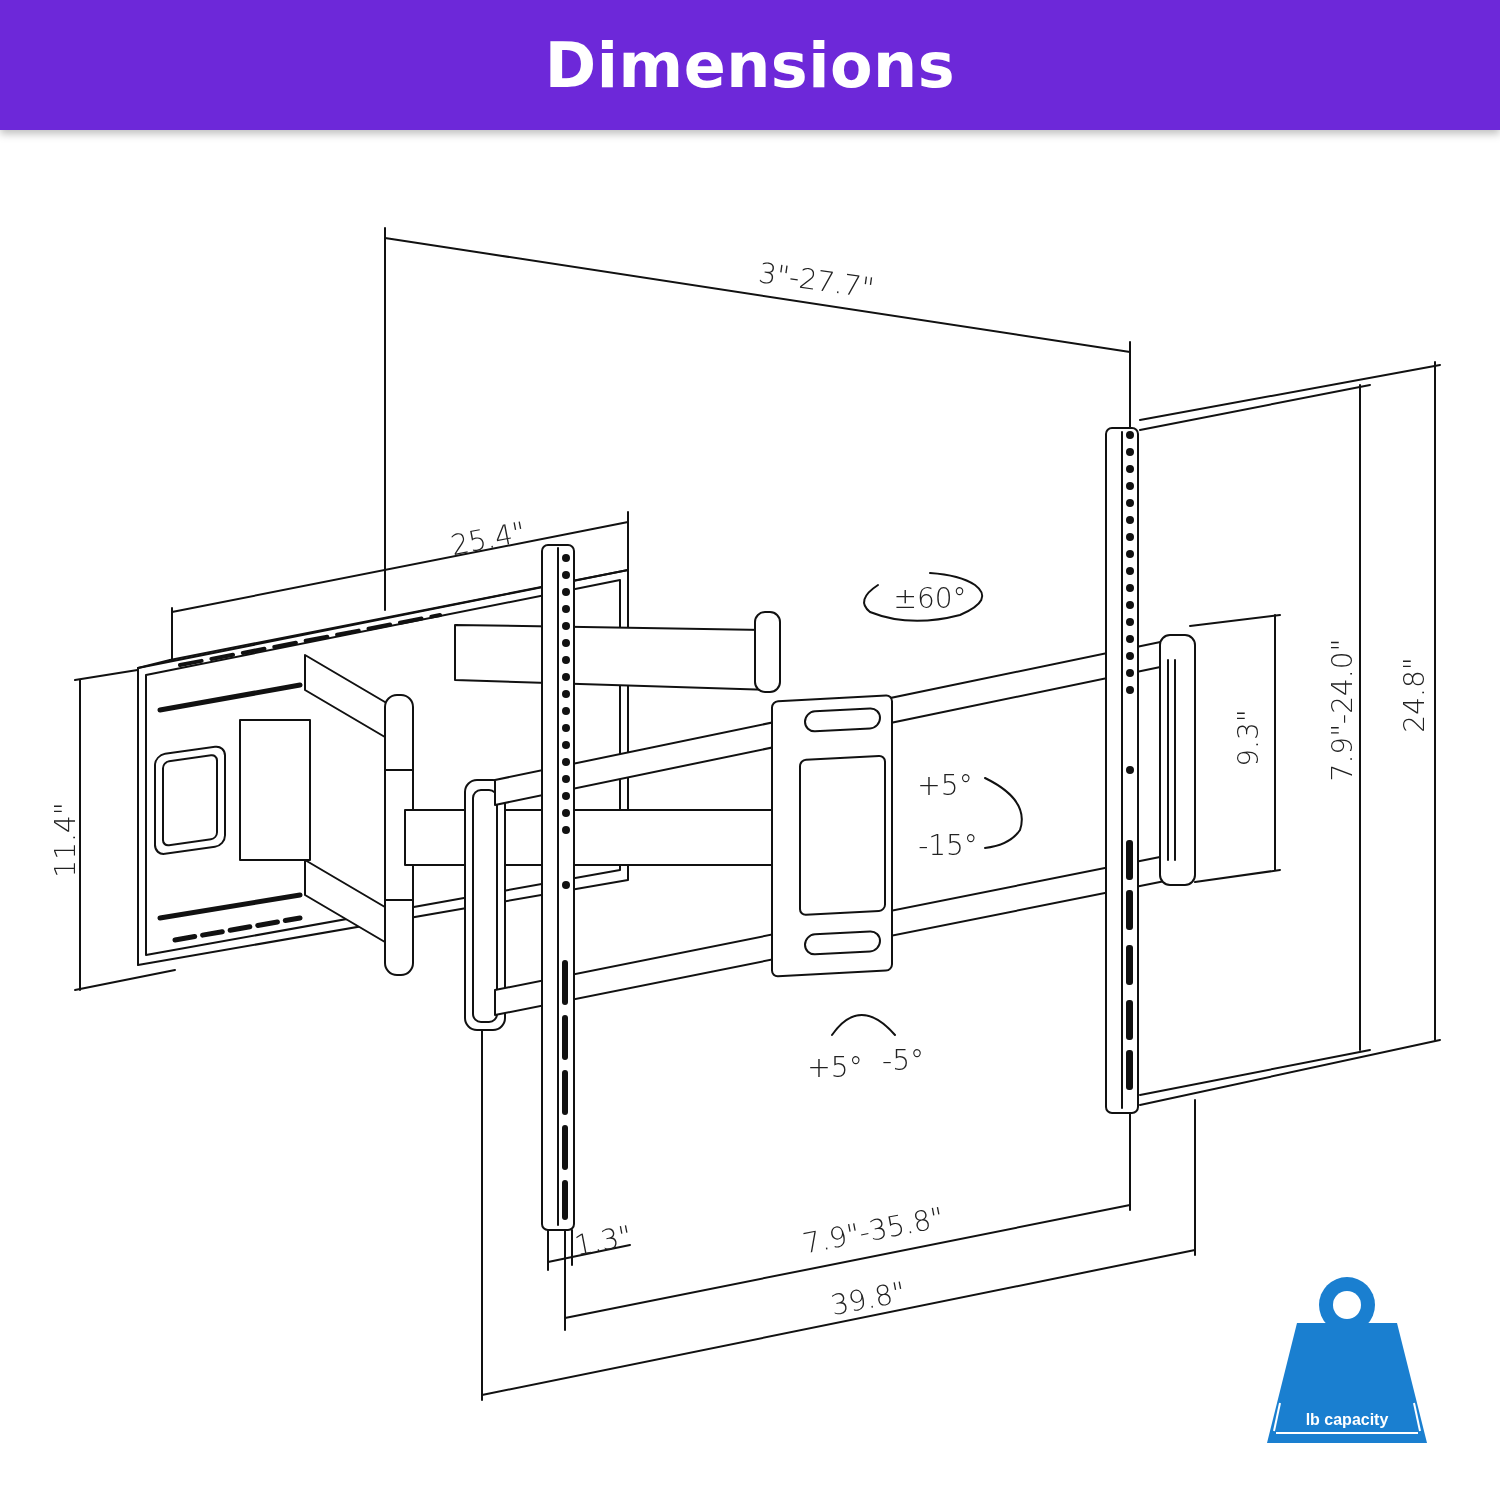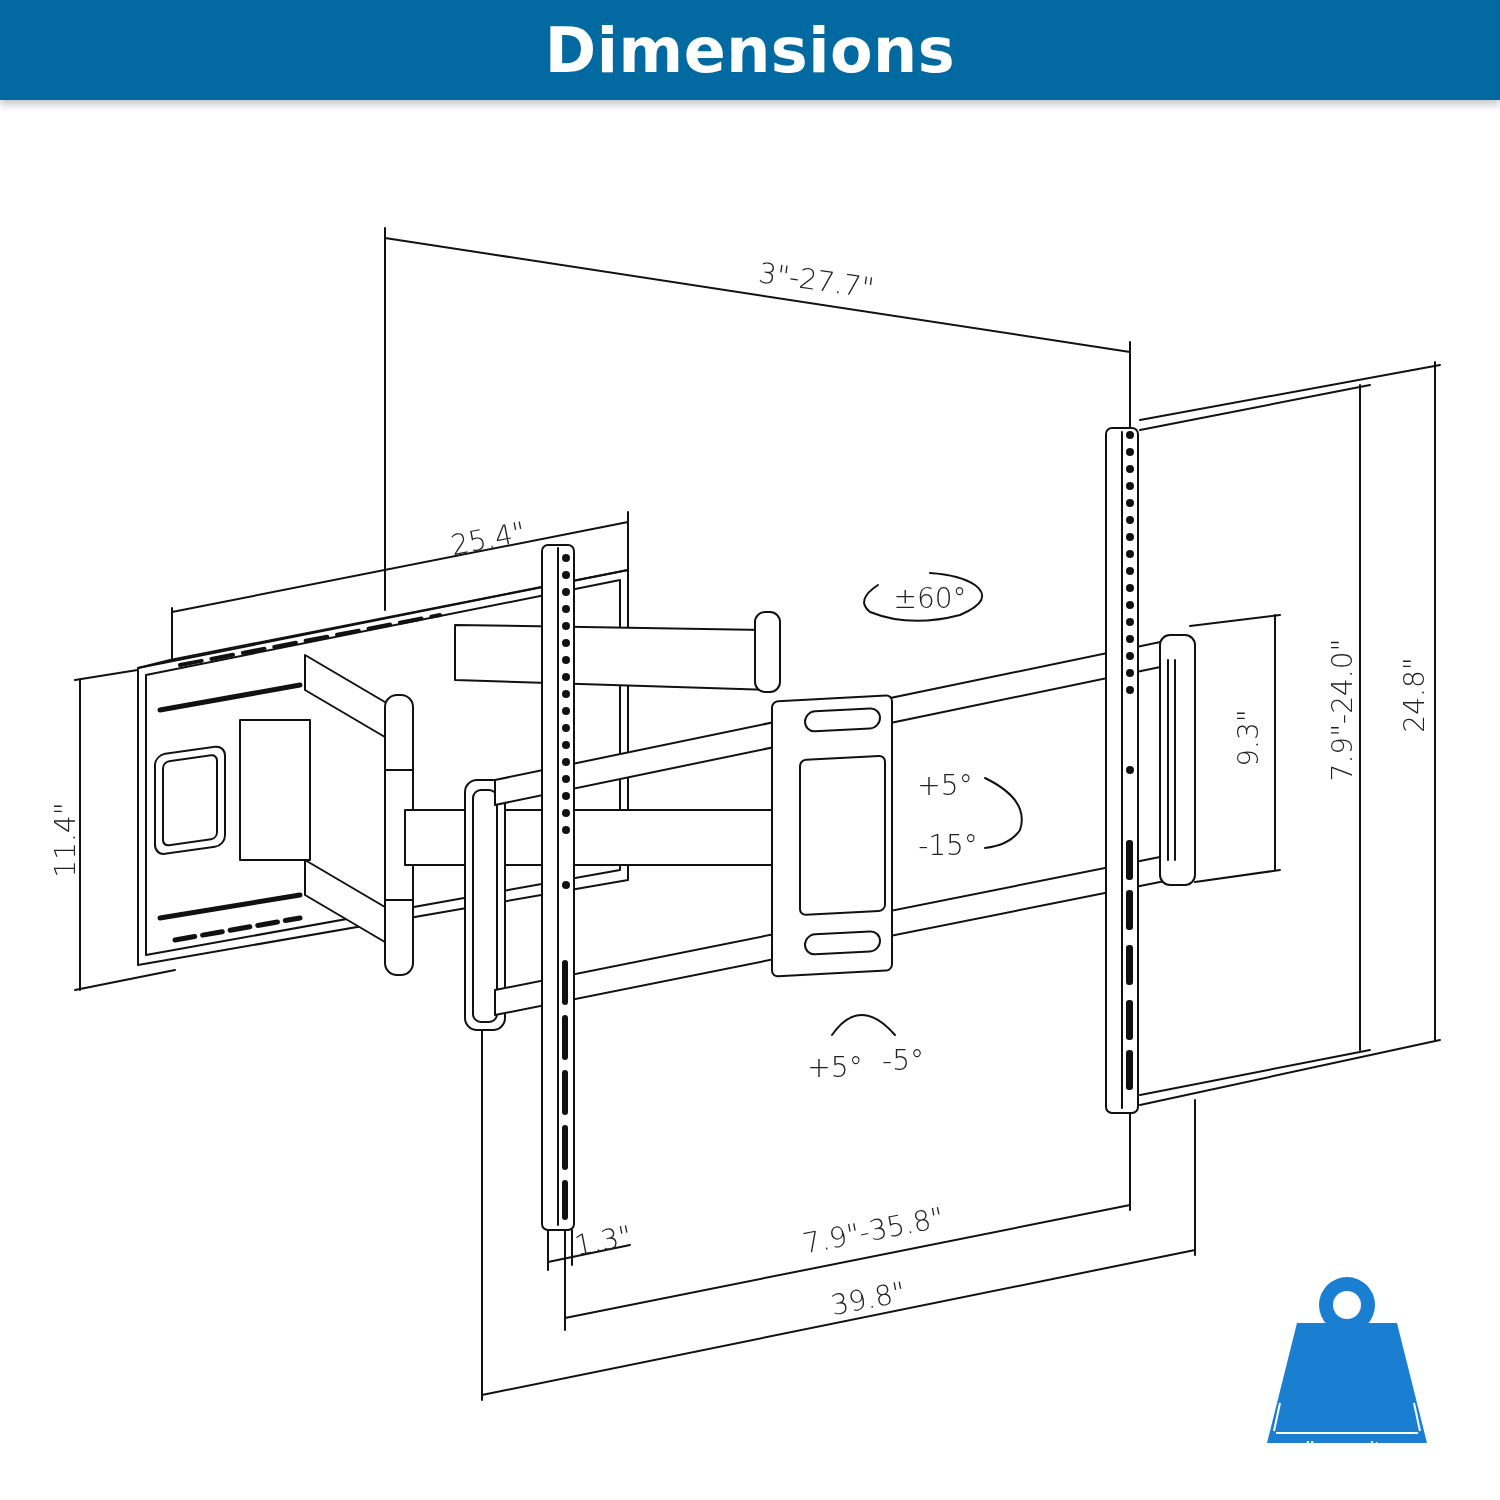--- a/index.html
+++ b/index.html
@@ -1,23 +1,23 @@
 <!DOCTYPE html>
 <html><head>
 <meta charset="utf-8">
 <style>
   html, body { margin:0; padding:0; background:#ffffff; }
   body { width:1500px; height:1500px; position:relative; overflow:hidden; font-family:"DejaVu Sans", sans-serif; }
-  .header { position:absolute; left:0; top:0; width:1500px; height:100px; background:#0369a1; box-shadow:0 4px 8px rgba(0,0,0,0.25); display:flex; align-items:center; justify-content:center; }
+  .header { position:absolute; left:0; top:0; width:1500px; height:130px; background:#6d28d9; box-shadow:0 4px 8px rgba(0,0,0,0.25); display:flex; align-items:center; justify-content:center; }
   .header-title { color:#ffffff; font-size:62px; font-weight:bold; letter-spacing:0.5px; font-family:"DejaVu Sans", sans-serif; }
   svg.drawing { position:absolute; left:0; top:0; width:1500px; height:1500px; }
   .dimtext { font-family:"DejaVu Sans", sans-serif; font-size:28px; fill:#222; font-weight:200; }
   .badge { position:absolute; left:1262px; top:1273px; width:170px; height:175px; }
   .badge-num { position:absolute; left:0; top:62px; width:170px; text-align:center; color:#fff; font-family:"Liberation Sans", sans-serif; font-weight:bold; font-size:64px; letter-spacing:-1px; }
-  .badge-sub { position:absolute; left:0; top:138px; width:170px; text-align:center; color:#fff; font-family:"Liberation Sans", sans-serif; font-weight:bold; font-size:16px;margin-top:28px; }
+  .badge-sub { position:absolute; left:0; top:138px; width:170px; text-align:center; color:#fff; font-family:"Liberation Sans", sans-serif; font-weight:bold; font-size:16px; }
 </style>
 </head>
 <body>
 
 <div class="header">
   <span class="header-title">Dimensions</span>
 </div>
 
 <svg class="drawing" viewBox="0 0 1500 1500" xmlns="http://www.w3.org/2000/svg">
   <g stroke="#111" stroke-width="2" fill="none" stroke-linecap="round" stroke-linejoin="round">

